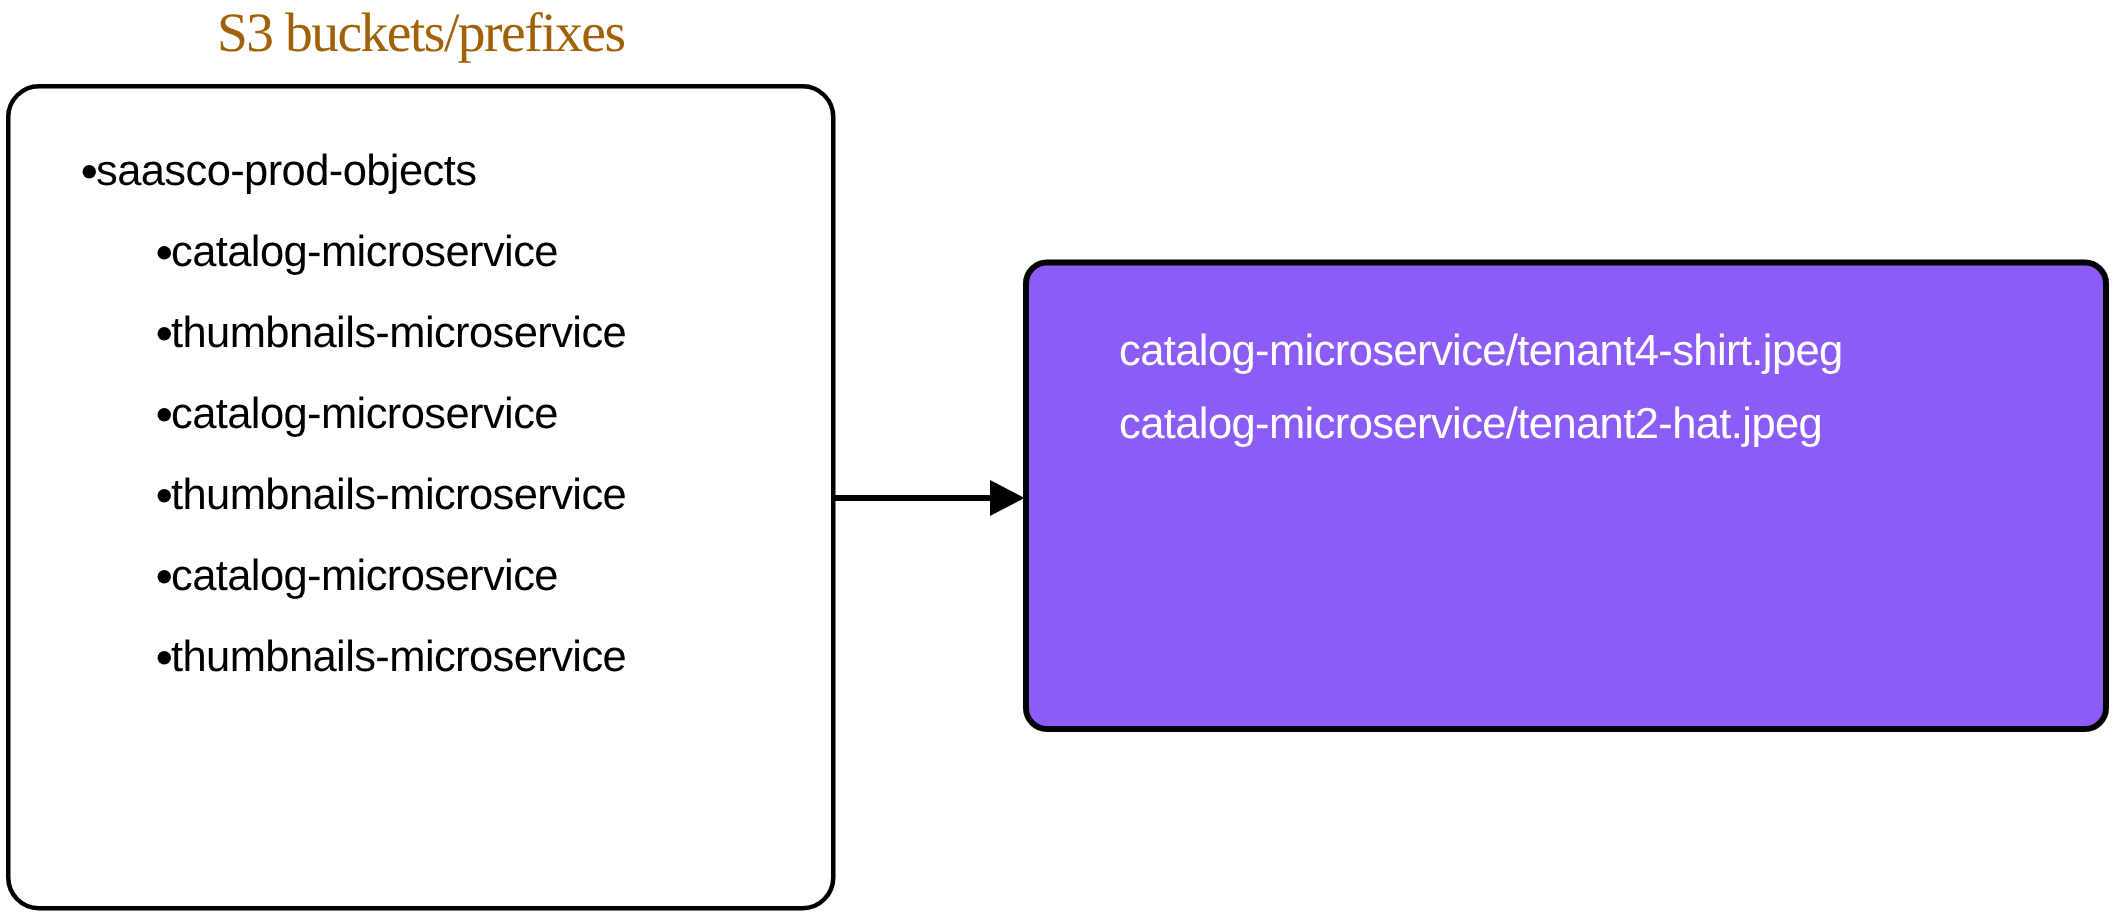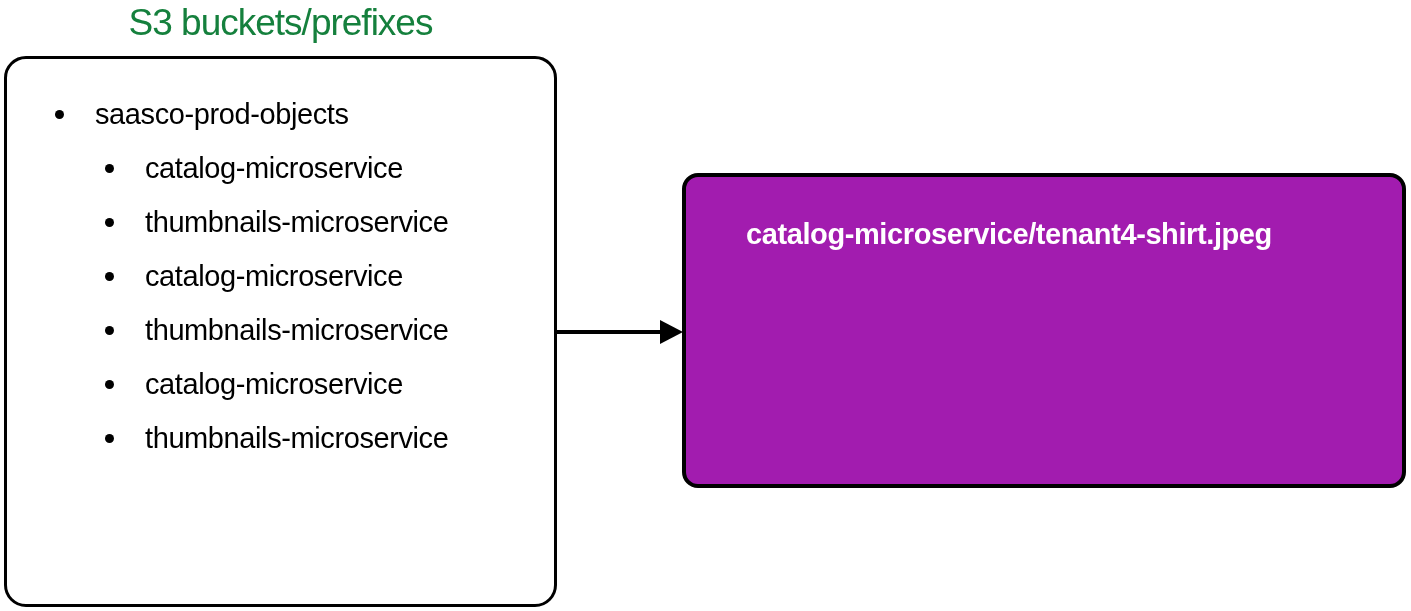--- a/index.html
+++ b/index.html
@@ -15,21 +15,22 @@
   .diagram-title {
     position: absolute;
     left: 4px;
     top: 0px;
     width: 553px;
     height: 46px;
     line-height: 46px;
     text-align: center;
     font-size: 37px;
     letter-spacing: -1px;
-    color: #15803d;
+    color: #a16207;
+    font-family: Liberation Serif, serif;
   }
   .bucket-panel {
     position: absolute;
     left: 4px;
     top: 56px;
     width: 553px;
     height: 551px;
     border: 3px solid #000000;
     border-radius: 22px;
     background: #ffffff;
@@ -46,21 +47,21 @@
   }
   .bullet {
     width: 9px;
     height: 9px;
     border-radius: 50%;
     background: #000000;
     flex: none;
   }
   .level1 .bullet { margin-left: 48px; }
   .level2 .bullet { margin-left: 98px; }
-  .row .row-label { margin-left: 31px; }
+  .row .row-label { }
   .flow-arrow {
     position: absolute;
     left: 556px;
     top: 314px;
     width: 128px;
     height: 36px;
   }
   .object-panel {
     position: absolute;
     left: 682px;
@@ -114,17 +115,18 @@
       <span class="bullet"></span>
       <span class="row-label">thumbnails-microservice</span>
     </div>
   </div>
 
   <svg class="flow-arrow" viewBox="0 0 128 36" xmlns="http://www.w3.org/2000/svg">
     <line x1="0" y1="18" x2="106" y2="18" stroke="#000000" stroke-width="4"></line>
     <polygon points="104,6 127,18 104,30" fill="#000000"></polygon>
   </svg>
 
-  <div class="object-panel" style="background: #a21caf; color: rgb(255, 255, 255); font-weight: bold;">
+  <div class="object-panel" style="background: #8b5cf6; color: rgb(255, 255, 255);">
     <div class="object-line">catalog-microservice/tenant4-shirt.jpeg</div>
+    <div class="object-line">catalog-microservice/tenant2-hat.jpeg</div>
   </div>
 
 </div>
 
 </body></html>

